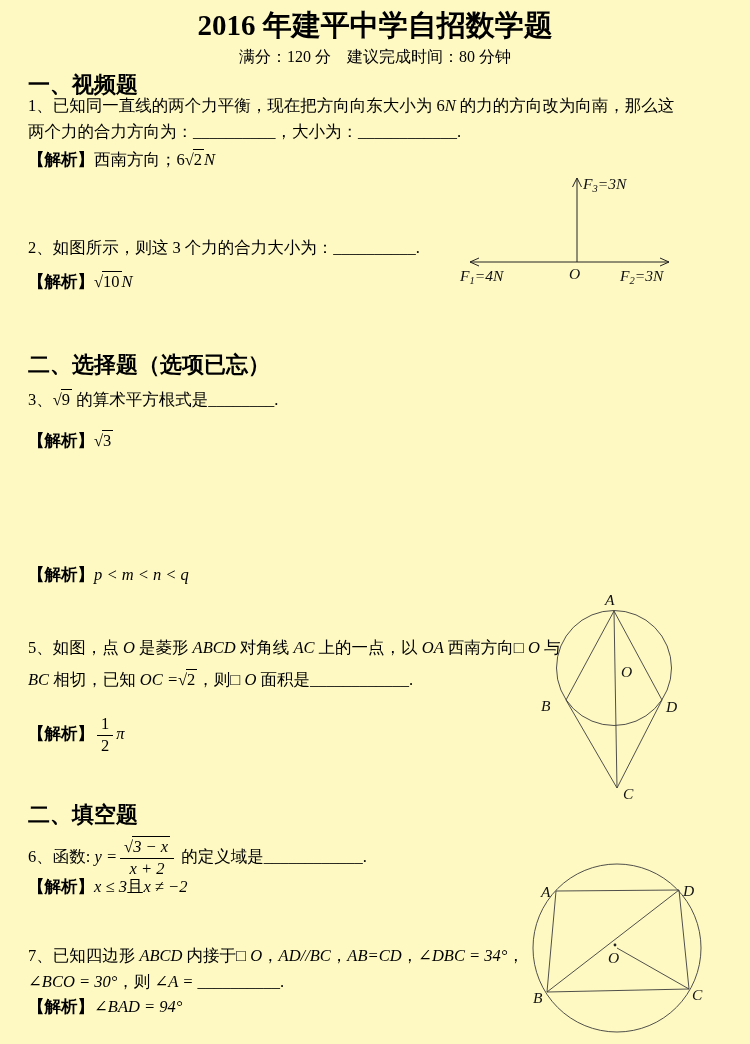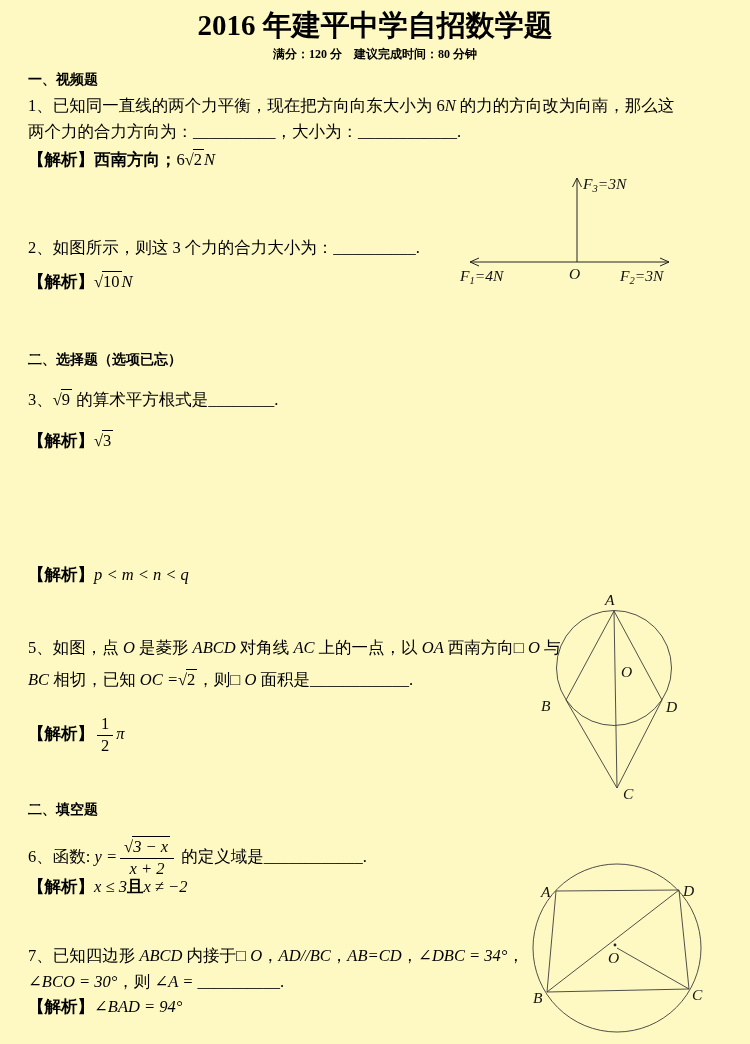--- a/index.html
+++ b/index.html
@@ -2,25 +2,25 @@
 <html><head>
 <meta charset="utf-8">
 <style>
   html,body{margin:0;padding:0;background:#fff;}
   .page{position:relative;width:750px;height:1044px;background:#fef9c3;
         font-family:"Liberation Serif","DejaVu Serif","DejaVu Sans",serif;
         color:#000;font-size:16.5px;line-height:1.35;overflow:hidden;}
   .line{position:absolute;left:28px;white-space:nowrap;}
   .center{left:0;width:750px;text-align:center;}
   .title{top:6px;font-size:29px;font-weight:bold;font-family:"Liberation Serif","DejaVu Sans",serif;}
-  .subtitle{top:46px;font-size:12px;font-weight:bold;}
-  .heading{font-weight:bold;font-size:14px;font-family:"Liberation Sans","DejaVu Sans",sans-serif;}
+  .subtitle{top:46px;font-size:16px;font-weight:normal;}
+  .heading{font-weight:bold;font-size:22px;font-family:"Liberation Sans","DejaVu Sans",sans-serif;}
   .m{font-style:italic;}
   .sol-label{font-weight:bold;}
-  .sol-cn{font-weight:bold;}
+  .sol-cn{font-weight:normal;}
   .sqrt{display:inline-block;white-space:nowrap;}
   .sqs{letter-spacing:-1px;}
   .sqb{border-top:1px solid #000;padding:0 2px 0 1px;}
   .frac{display:inline-block;vertical-align:middle;text-align:center;line-height:1.15;margin:0 3px;}
   .fnum{display:block;border-bottom:1px solid #000;padding:0 4px 1px 4px;}
   .fden{display:block;padding-top:1px;}
   .bl{letter-spacing:0;}
   svg{position:absolute;}
   svg text{font-family:"Liberation Serif","DejaVu Serif",serif;font-style:italic;font-size:15.5px;fill:#111;}
 </style>

